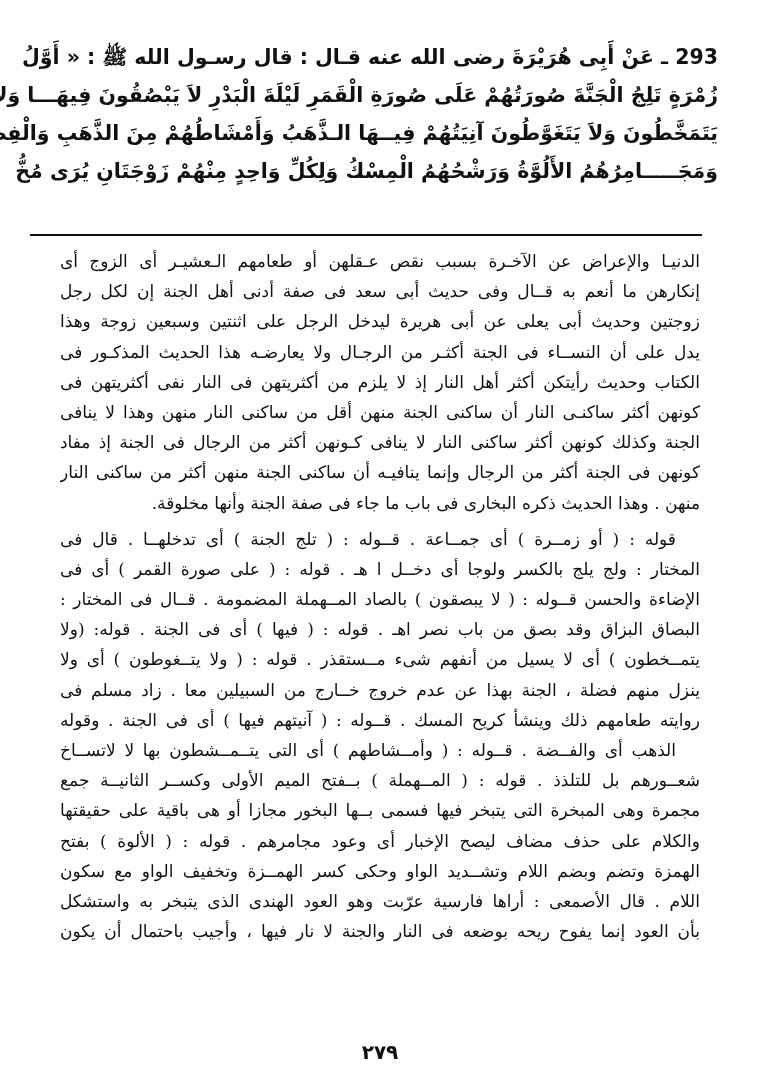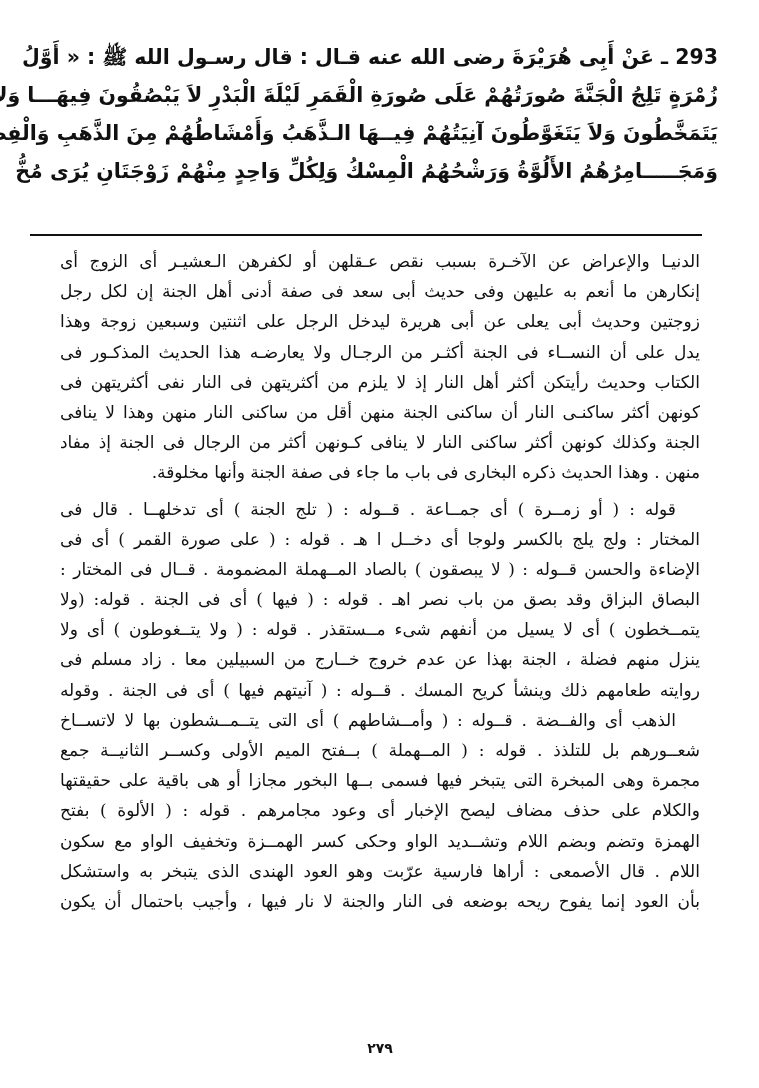--- a/index.html
+++ b/index.html
@@ -78,47 +78,48 @@
       padding-right: 24px;
     }
     .page-number {
       position: absolute;
       top: 1040px;
       left: 0;
       right: 0;
       text-align: center;
       font-family: "DejaVu Sans", "Liberation Sans", sans-serif;
       font-weight: bold;
-      font-size: 14px;
+      font-size: 20px;
     }
   </style>
 </head>
 <body>
 
 <div class="page">
 
   <div class="hadith">
     <span class="line">293 ـ عَنْ أَبِى هُرَيْرَةَ رضى الله عنه قـال : قال رسـول الله ﷺ : « أَوَّلُ</span>
     <span class="line">زُمْرَةٍ تَلِجُ الْجَنَّةَ صُورَتُهُمْ عَلَى صُورَةِ الْقَمَرِ لَيْلَةَ الْبَدْرِ لاَ يَبْصُقُونَ فِيهَـــا وَلاَ</span>
     <span class="line">يَتَمَخَّطُونَ وَلاَ يَتَغَوَّطُونَ آنِيَتُهُمْ فِيــهَا الـذَّهَبُ وَأَمْشَاطُهُمْ مِنَ الذَّهَبِ وَالْفِضَّةِ</span>
     <span class="line">وَمَجَـــــامِرُهُمُ الأَلُوَّةُ وَرَشْحُهُمُ الْمِسْكُ وَلِكُلِّ وَاحِدٍ مِنْهُمْ زَوْجَتَانِ يُرَى مُخُّ</span>
   </div>
 
   <div class="divider"></div>
 
   <div class="commentary">
 
     <div>
-      <span class="line">الدنيـا والإعراض عن الآخـرة بسبب نقص عـقلهن أو لكفرهن الـعشيـر أى الزوج أى</span>
-      <span class="line">إنكارهن ما أنعم به عليهن وفى حديث أبى سعد فى صفة أدنى أهل الجنة إن لكل رجل</span>
+      <span class="line">الدنيـا والإعراض عن الآخـرة بسبب نقص عـقلهن أو طعامهم الـعشيـر أى الزوج أى</span>
+      <span class="line">إنكارهن ما أنعم به قــال وفى حديث أبى سعد فى صفة أدنى أهل الجنة إن لكل رجل</span>
       <span class="line">زوجتين وحديث أبى يعلى عن أبى هريرة ليدخل الرجل على اثنتين وسبعين زوجة وهذا</span>
       <span class="line">يدل على أن النســاء فى الجنة أكثـر من الرجـال ولا يعارضـه هذا الحديث المذكـور فى</span>
       <span class="line">الكتاب وحديث رأيتكن أكثر أهل النار إذ لا يلزم من أكثريتهن فى النار نفى أكثريتهن فى</span>
       <span class="line">كونهن أكثر ساكنـى النار أن ساكنى الجنة منهن أقل من ساكنى النار منهن وهذا لا ينافى</span>
       <span class="line">الجنة وكذلك كونهن أكثر ساكنى النار لا ينافى كـونهن أكثر من الرجال فى الجنة إذ مفاد</span>
+      <span class="line">كونهن فى الجنة أكثر من الرجال وإنما ينافيـه أن ساكنى الجنة منهن أكثر من ساكنى النار</span>
       <span class="line last">منهن . وهذا الحديث ذكره البخارى فى باب ما جاء فى صفة الجنة وأنها مخلوقة.</span>
     </div>
     <span class="para-gap"></span>
 
     <div>
       <span class="line indent">قوله : ( أو زمــرة ) أى جمــاعة . قــوله : ( تلج الجنة ) أى تدخلهــا . قال فى</span>
       <span class="line">المختار : ولج يلج بالكسر ولوجا أى دخــل ا هـ . قوله : ( على صورة القمر ) أى فى</span>
       <span class="line">الإضاءة والحسن قــوله : ( لا يبصقون ) بالصاد المــهملة المضمومة . قــال فى المختار :</span>
       <span class="line">البصاق البزاق وقد بصق من باب نصر اهـ . قوله : ( فيها ) أى فى الجنة . قوله: (ولا</span>
       <span class="line">يتمــخطون ) أى لا يسيل من أنفهم شىء مــستقذر . قوله : ( ولا يتــغوطون ) أى ولا</span>

